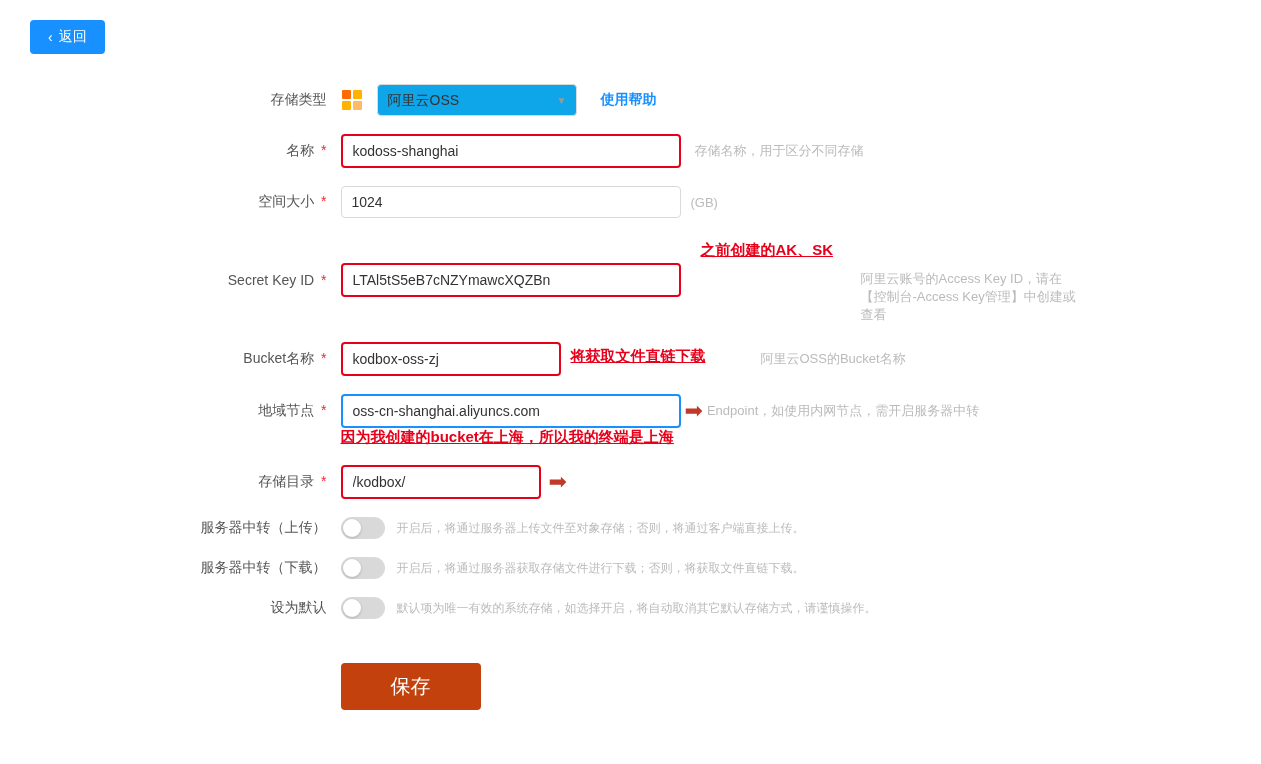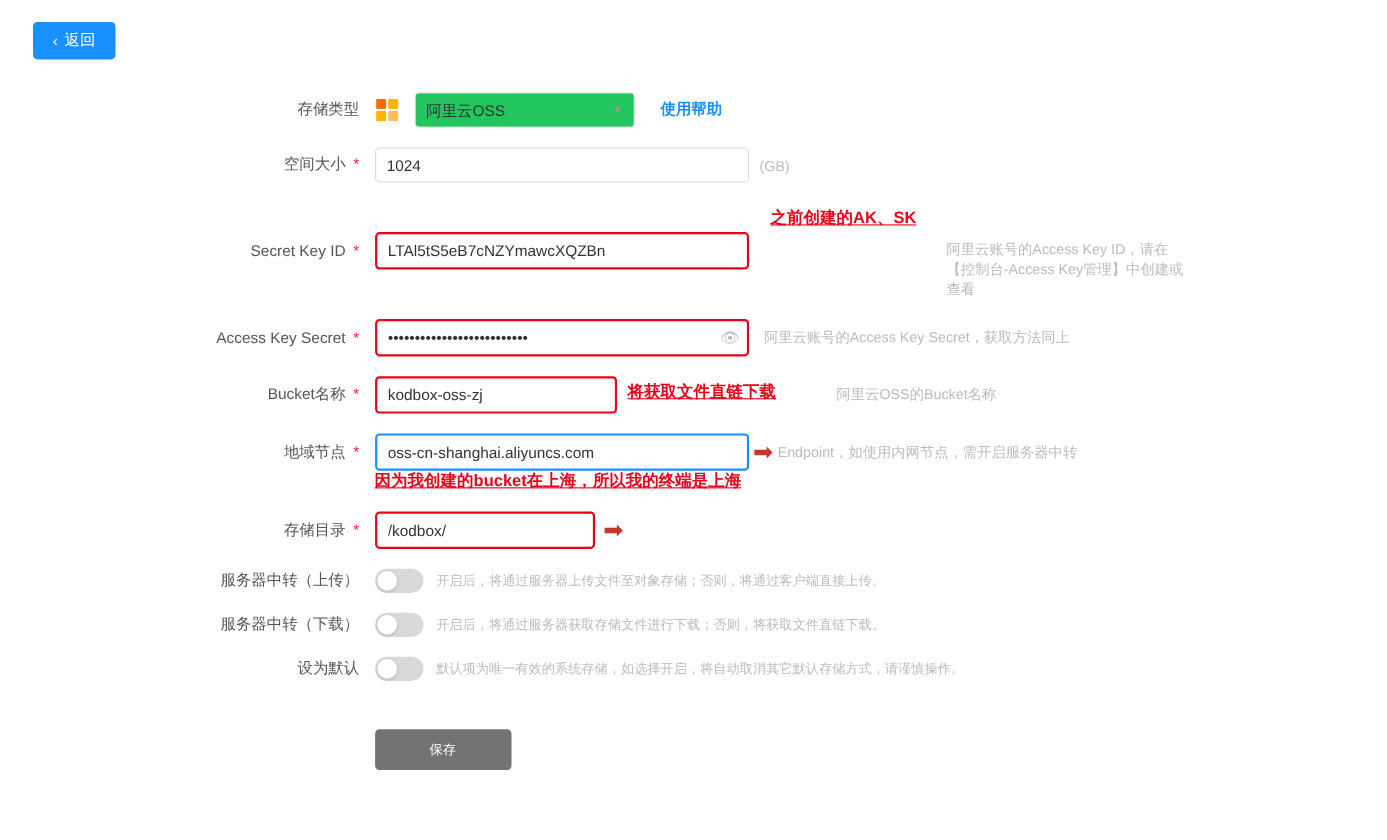--- a/index.html
+++ b/index.html
@@ -79,21 +79,21 @@
     .storage-type-select {
       display: flex;
       align-items: center;
       gap: 10px;
     }
     .select-box {
       border: 1px solid #d9d9d9;
       border-radius: 4px;
       padding: 7px 32px 7px 10px;
       font-size: 14px;
-      background: #22c55e;
+      background: #0ea5e9;
       appearance: none;
       -webkit-appearance: none;
       cursor: pointer;
       width: 200px;
       position: relative;
       color: #333;
     }
     .select-wrapper {
       position: relative;
       display: inline-block;
@@ -136,26 +136,26 @@
       transition: left 0.2s;
       box-shadow: 0 1px 3px rgba(0,0,0,0.2);
     }
     .toggle-hint {
       color: #bbb;
       font-size: 12px;
       margin-left: 12px;
       flex: 1;
     }
     .save-btn {
-      background: #737373;
+      background: #c2410c;
       color: #fff;
       border: none;
       border-radius: 4px;
       padding: 10px 50px;
-      font-size: 12px;
+      font-size: 20px;
       cursor: pointer;
       margin-left: 160px;
       margin-top: 20px;
     }
     
     .annotation {
       position: absolute;
       color: #e8001a;
       font-size: 15px;
       font-weight: bold;
@@ -207,51 +207,48 @@
             <rect x="12" y="12" width="9" height="9" rx="1" fill="#FF8C00" opacity="0.6"></rect>
           </svg>
         </div>
         <div class="select-wrapper">
           <select class="select-box"><option>阿里云OSS</option></select>
         </div>
         <a href="#" class="help-link">使用帮助</a>
       </div>
     </div>
 
+    <div class="form-row">
+      <div class="form-label">
+        <span>名称</span>
+        <span class="required-star">*</span>
+      </div>
+      <input type="text" class="form-input input-name red-border" value="kodoss-shanghai" style="">
+      <span class="hint-text">存储名称，用于区分不同存储</span>
+    </div>
 
     <div class="form-row">
       <div class="form-label">
         <span>空间大小</span>
         <span class="required-star">*</span>
       </div>
       <input type="text" class="form-input input-size" value="1024" style="">
       <span class="hint-text-gb">(GB)</span>
     </div>
 
     <div class="form-row" style="position:relative;">
       <div class="form-label">
         <span>Secret Key ID</span>
         <span class="required-star">*</span>
       </div>
       <input type="text" class="form-input input-access-key red-border" value="LTAl5tS5eB7cNZYmawcXQZBn" style="">
       <span class="annotation" style="left:520px; top:5px;">之前创建的AK、SK</span>
       <span class="hint-text" style="margin-left:180px;margin-top:34px;">阿里云账号的Access Key ID，请在【控制台-Access Key管理】中创建或查看</span>
     </div>
 
-    <div class="form-row">
-      <div class="form-label">
-        <span>Access Key Secret</span>
-        <span class="required-star">*</span>
-      </div>
-      <div class="password-wrapper">
-        <input type="password" class="form-input input-secret red-border" value="secretkeyplaceholder123456" style="padding-right: 30px;">
-        <span class="eye-icon">👁</span>
-      </div>
-      <span class="hint-text">阿里云账号的Access Key Secret，获取方法同上</span>
-    </div>
 
     <div class="form-row" style="position:relative;">
       <div class="form-label">
         <span>Bucket名称</span>
         <span class="required-star">*</span>
       </div>
       <input type="text" class="form-input input-bucket red-border" value="kodbox-oss-zj" style="">
       <span class="annotation" style="left:390px; top:5px; color:#e8001a;">将获取文件直链下载</span>
       <span class="hint-text" style="margin-left:200px;">阿里云OSS的Bucket名称</span>
     </div>

